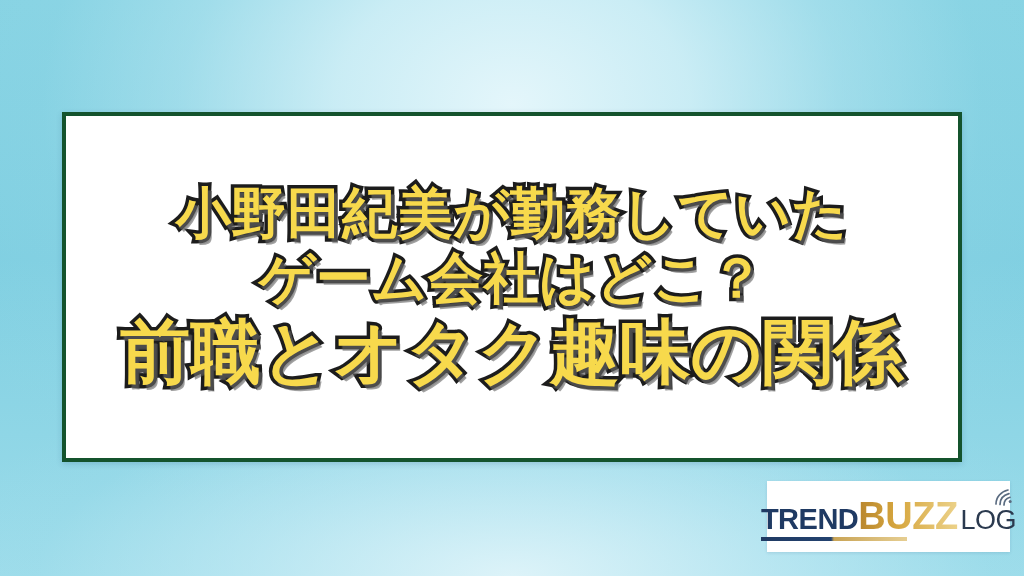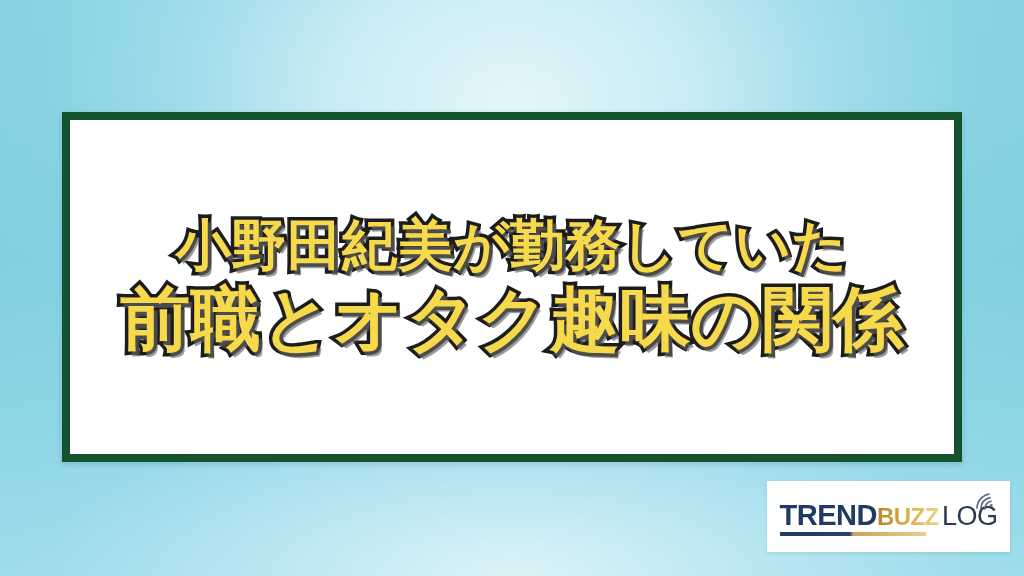--- a/index.html
+++ b/index.html
@@ -50,21 +50,21 @@
   }
 
   
   .card {
     position: absolute;
     left: 62px;
     top: 112px;
     width: 900px;
     height: 350px;
     background: #ffffff;
-    border: 8px solid #14532d;
+    border: 4px solid #14532d;
     box-sizing: border-box;
     box-shadow: 0 2px 6px rgba(20, 60, 110, 0.18);
     display: flex;
     flex-direction: column;
     align-items: center;
     justify-content: center;
   }
 
   .headline {
     text-align: center;
@@ -116,21 +116,21 @@
     font-family: "Liberation Sans", "DejaVu Sans", sans-serif;
     font-weight: 700;
     letter-spacing: -0.5px;
     line-height: 1;
   }
   .logo-trend {
     font-size: 29px;
     color: #1f3a63;
   }
   .logo-buzz {
-    font-size: 24px;
+    font-size: 38px;
     background: linear-gradient(90deg, #b8862d 0%, #d7a73f 40%, #ecd28a 100%);
     -webkit-background-clip: text;
     background-clip: text;
     color: transparent;
   }
   .logo-log {
     font-size: 27px;
     color: #2b3a4f;
     font-weight: 400;
     letter-spacing: -0.5px;
@@ -159,20 +159,21 @@
 
 <div class="stage">
 
   <div class="bg-base"></div>
   <div class="bg-glow"></div>
   <div class="bg-bottom"></div>
 
   <div class="card">
     <div class="headline">
       <span class="headline-line l1">小野田紀美が勤務していた</span>
+      <span class="headline-line l2">ゲーム会社はどこ？</span>
       <span class="headline-line l3">前職とオタク趣味の関係</span>
     </div>
   </div>
 
   <div class="logo-plate">
     <div class="logo-inner">
       <div class="logo-wordmark">
         <span class="logo-trend">TREND</span>
         <span class="logo-buzz">BUZZ</span>
         <span class="logo-log">LOG</span>

